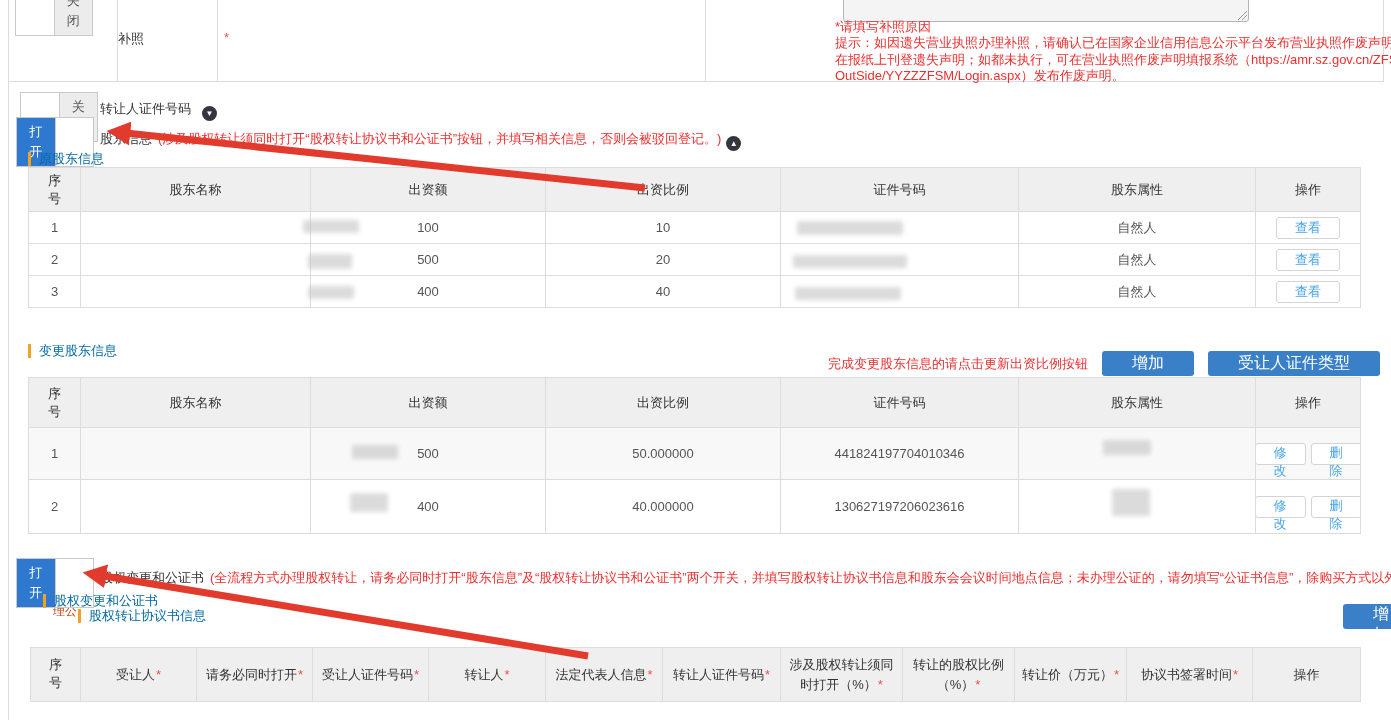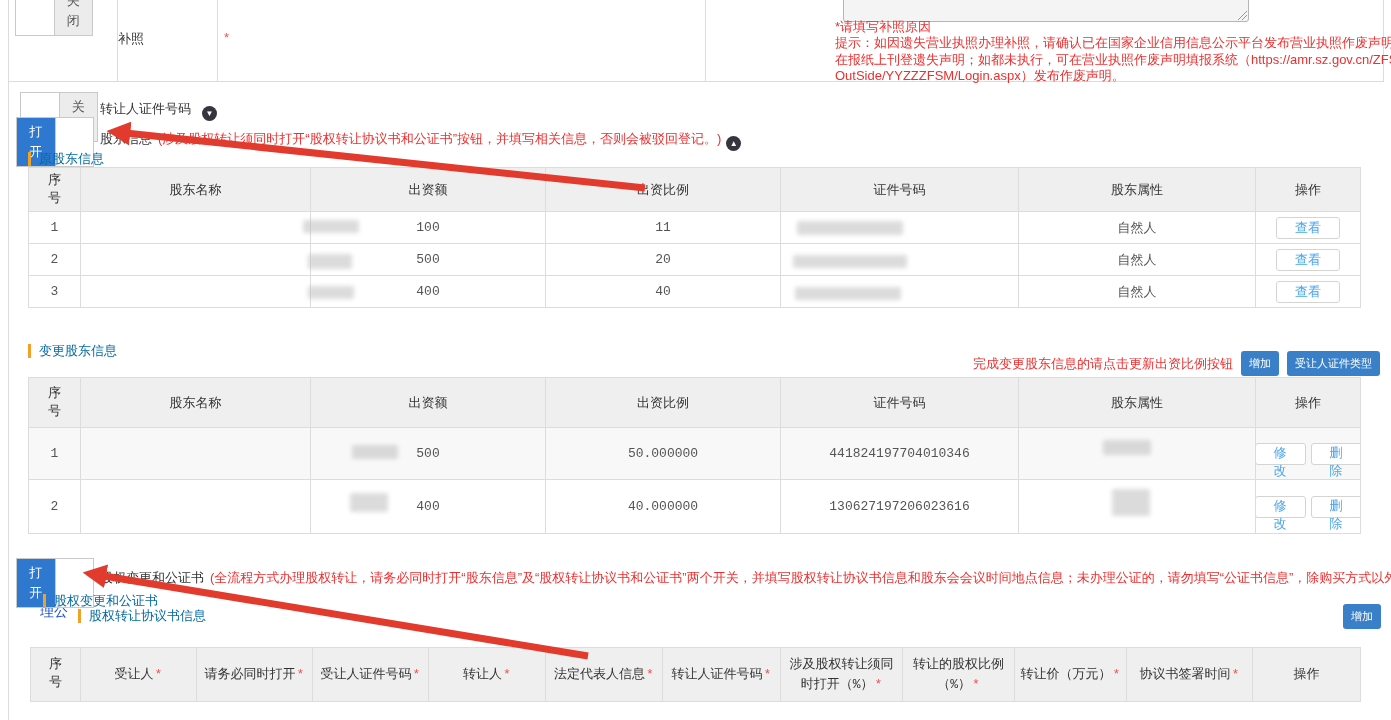--- a/index.html
+++ b/index.html
@@ -18,52 +18,52 @@
   .toggle.on  .half.right{background:#fff;border-left:1px solid #c9c9c9;}
   
   .label-row{position:absolute;white-space:nowrap;font-size:13px;color:#333;z-index:5;}
   .label-row .red{color:#ec2f2f;}
   .label-row .blk{margin-right:6px;}
   .chev{display:inline-flex;width:15px;height:15px;border-radius:50%;background:#35353f;color:#fff;
         font-size:8px;align-items:center;justify-content:center;margin-left:5px;vertical-align:-3px;}
   .sec-title{position:absolute;display:flex;align-items:center;font-size:13px;color:#0369a1;z-index:6;white-space:nowrap;}
   .bar{width:3px;height:14px;background:#f0a226;margin-right:8px;flex:0 0 3px;}
   
-  table.grid{border-collapse:collapse;table-layout:fixed;position:absolute;background:#8b5cf6;font-family:Liberation Mono, monospace;}
+  table.grid{border-collapse:collapse;table-layout:fixed;position:absolute;background:#8b5cf6;}
   .grid th,.grid td{border:1px solid #dcdcdc;text-align:center;font-weight:400;font-size:13px;
                     padding:2px 4px;overflow:hidden;}
   .grid th{background:#efefef;color:#333;}
   .grid td{color:#555;background:#fff;}
   #t-orig{left:28px;top:167px;width:1332px;}
   #t-orig thead tr{height:44px;} #t-orig tbody tr{height:32px;}
   #t-changed{left:28px;top:377px;width:1332px;}
   #t-changed thead tr{height:50px;} #t-changed tbody tr.r1{height:52px;} #t-changed tbody tr.r2{height:54px;}
   #t-changed tbody tr.r1 td{background:#f8f8f8;}
   #t-agree{left:30px;top:647px;width:1330px;}
   #t-agree thead tr{height:54px;} #t-agree th{line-height:20px;padding:2px 3px;}
   .vstack{display:inline-block;width:1em;line-height:18px;}
   .star{color:#f4504a;margin-left:1px;}
   
-  .btn-solid{background:#3a80c8;color:#fff;border:none;border-radius:3px;height:25px;padding:0 8px;
-             font-size:11px;cursor:pointer;font-family:inherit;}
+  .btn-solid{background:#3a80c8;color:#fff;border:none;border-radius:3px;height:25px;padding:0 30px;
+             font-size:16px;cursor:pointer;font-family:inherit;}
   .btn-mini{background:#fff;color:#4ba5ea;border:1px solid #d4d4d4;border-radius:3px;height:22px;
             padding:0 18px;font-size:13px;cursor:pointer;font-family:inherit;}
   .act-group{display:flex;gap:5px;justify-content:center;align-items:center;}
-  .notice-row{position:absolute;top:351px;right:11px;display:flex;align-items:center;gap:8px;z-index:5;}
+  .notice-row{position:absolute;top:351px;right:11px;display:flex;align-items:center;gap:14px;z-index:5;}
   .notice-row .ntext{color:#ec2f2f;font-size:13px;}
   
   .hints{position:absolute;left:835px;top:19px;font-size:13px;line-height:16.3px;color:#ec2f2f;white-space:nowrap;z-index:3;}
   
   .ta-wrap{position:absolute;left:843px;top:-42px;width:406px;height:64px;z-index:2;}
   .ta-wrap textarea{width:100%;height:100%;box-sizing:border-box;background:#f4f4f4;border:1px solid #b5b5b5;
                     border-radius:3px;resize:none;font-family:inherit;}
   .ta-handle{position:absolute;right:2px;bottom:2px;width:11px;height:11px;pointer-events:none;
              background:linear-gradient(135deg,transparent 0 55%,#999 55% 61%,transparent 61% 74%,#999 74% 80%,transparent 80%);}
   .smear{position:absolute;background:#b9b9b9;opacity:.5;filter:blur(2px);border-radius:2px;z-index:7;}
-  .frag{position:absolute;color:#1d4ed8;font-size:14px;z-index:3;white-space:nowrap;}
+  .frag{position:absolute;color:#c2410c;font-size:12px;z-index:3;white-space:nowrap;margin-left:13px;}
   #arrows{position:absolute;left:0;top:0;z-index:50;pointer-events:none;}
   .req{color:#f4504a;}
 </style>
 </head>
 <body>
 
 <div id="page">
 
   <div class="vline" style="left:8px;top:0;height:720px"></div>
   <div class="vline" style="left:117px;top:0;height:81px"></div>
@@ -136,21 +136,21 @@
       <th>证件号码</th>
       <th>股东属性</th>
       <th>操作</th>
     </tr>
       </thead>
     <tbody>
       <tr>
         <td>1</td>
         <td></td>
         <td>100</td>
-        <td>11</td>
+        <td>10</td>
         <td></td>
         <td>自然人</td>
         <td><button class="btn-mini">查看</button></td>
       </tr>
       <tr>
         <td>2</td>
         <td></td>
         <td>500</td>
         <td>20</td>
         <td></td>

